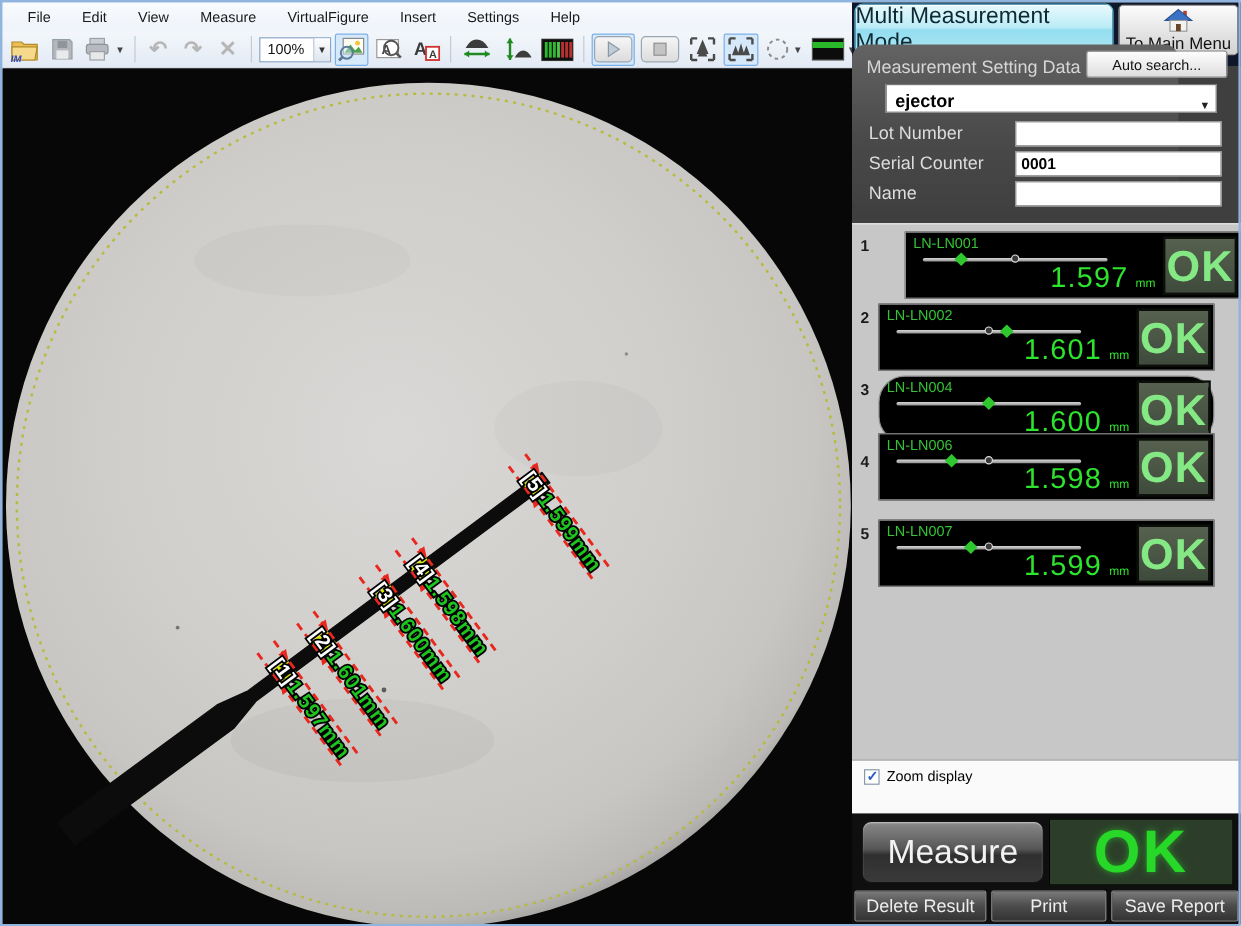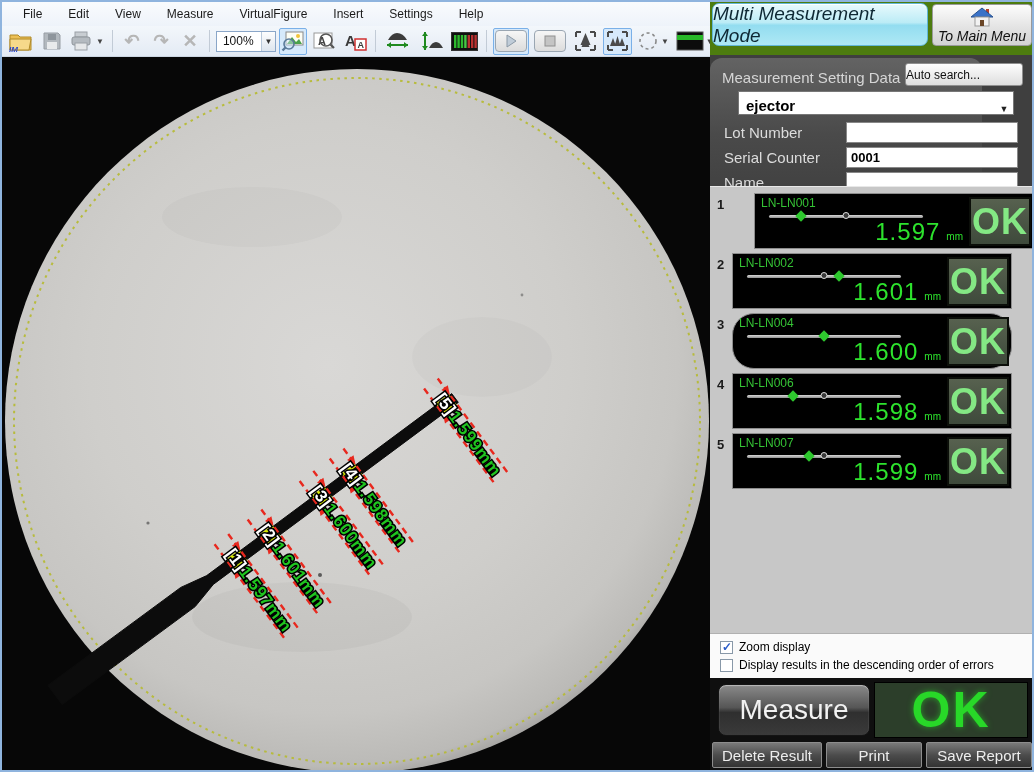--- a/index.html
+++ b/index.html
@@ -36,36 +36,36 @@
   
   .viewport { position:absolute; left:2px; top:57px; width:708px; height:713px; background:#000; }
   .meas-label { font-size:17px; font-weight:bold; letter-spacing:0.5px; }
   .meas-label .tag { fill:#ffffff; stroke:#000; stroke-width:3px; paint-order:stroke; }
   .meas-label .val { fill:#1fc51f; stroke:#000; stroke-width:3px; paint-order:stroke; }
   .dash { stroke:#e8281e; stroke-width:2.4; stroke-dasharray:6.5 4.5; fill:none; }
   .edgemark { stroke:#d6e800; stroke-width:3; }
 
   
   .rpanel { position:absolute; left:710px; top:2px; width:324px; height:768px; background:#3f3f3f; }
-  .rp-header { position:absolute; left:0; top:0; width:324px; height:53px; background:#4d7c0f;font-style:italic; }
+  .rp-header { position:absolute; left:0; top:0; width:324px; height:53px; background:#0f172a; }
   .mode-tab { position:absolute; left:2px; top:1px; width:216px; height:43px;
     background:linear-gradient(180deg,#e8f9fd 0%,#bcecf6 45%,#93ddf0 52%,#aee8f4 100%);
     border:1px solid #62b7d6; border-radius:7px; display:flex; align-items:center; justify-content:center;
     font-size:19px; color:#0e2834; box-shadow:inset 0 1px 0 #fff; }
   .main-menu-btn { position:absolute; left:222px; top:2px; width:100px; height:42px;
     background:linear-gradient(#fcfcfc,#e4e4e4 55%,#d2d2d2); border:1px solid #9a9a9a; border-radius:4px;
     display:flex; flex-direction:column; align-items:center; justify-content:center; gap:1px; }
   .main-menu-btn .mm-label { font-size:14px; color:#111; }
 
-  .rp-settings { position:absolute; left:0; top:56px; width:272px; height:139px;
+  .rp-settings { position:absolute; left:0; top:35px; width:272px; height:139px;
     background:linear-gradient(180deg,#636363,#4a4a4a 55%,#404040);border-radius:12px; }
   .sdata-label { position:absolute; left:12px; top:11px; font-size:15px; color:#d6d6d6; }
   .auto-btn { position:absolute; left:195px; top:5px; width:118px; height:23px;
     background:linear-gradient(#fdfdfd,#dedede); border:1px solid #8f8f8f; border-radius:3px;
-    font-size:12px; color:#111; display:flex; align-items:center; }
+    font-size:12px; color:#111; display:flex; align-items:center; justify-content:center; }
   .combo { position:absolute; left:28px; top:33px; width:276px; height:24px; background:#fff;
     border:1px solid #777; display:flex; align-items:flex-end; }
   .combo .cval { flex:1; font-size:15px; font-weight:bold; color:#000; padding-left:7px; }
   .combo .ccaret { width:18px; font-size:9px; color:#222; text-align:center; }
   .fld-label { position:absolute; left:14px; font-size:15px; color:#dcdcdc; }
   .fld { position:absolute; left:136px; width:172px; height:21px; background:#fff; border:1px solid #888;
     font-size:13px; font-weight:bold; color:#000; padding:0 4px; font-family:"Liberation Sans",sans-serif; }
 
   .rp-results { position:absolute; left:0; top:184px; width:324px; height:447px; background:#c7c7c7;
     border-top:1px solid #e8e8e8; }
@@ -397,21 +397,21 @@
       <div class="rrow" style="top:126px;border-radius:22px;">
         <span class="ln">LN-LN004</span>
         <div class="track">
           <span class="mk-nom" style="left: 50%;"></span>
           <span class="mk-val" style="left: 50%;"></span>
         </div>
         <div class="vwrap"><span class="vnum">1.600</span><span class="vunit">mm</span></div>
         <div class="ok-badge">OK</div>
       </div>
       <span class="row-index" style="top:190px;">4</span>
-      <div class="rrow" style="top:186px;">
+      <div class="rrow" style="top:174px;">
         <span class="ln">LN-LN006</span>
         <div class="track">
           <span class="mk-nom" style="left: 50%;"></span>
           <span class="mk-val" style="left: 30%;"></span>
         </div>
         <div class="vwrap"><span class="vnum">1.598</span><span class="vunit">mm</span></div>
         <div class="ok-badge">OK</div>
       </div>
       <span class="row-index" style="top:250px;">5</span>
       <div class="rrow" style="top:246px;">
@@ -423,24 +423,20 @@
         <div class="vwrap"><span class="vnum">1.599</span><span class="vunit">mm</span></div>
         <div class="ok-badge">OK</div>
       </div>
     </div>
 
     <div class="rp-options">
       <div class="opt-row" style="top:6px;">
         <span class="cbox checked"></span>
         <span class="opt-label">Zoom display</span>
       </div>
-      <div class="opt-row" style="top:24px;">
-        <span class="cbox"></span>
-        <span class="opt-label">Display results in the descending order of errors</span>
-      </div>
     </div>
 
     <div class="rp-measure">
       <div class="measure-btn">
         <span>Measure</span>
       </div>
       <div class="ok-display">OK</div>
       <div class="bbtn b1">
         <span>Delete Result</span>
       </div>

